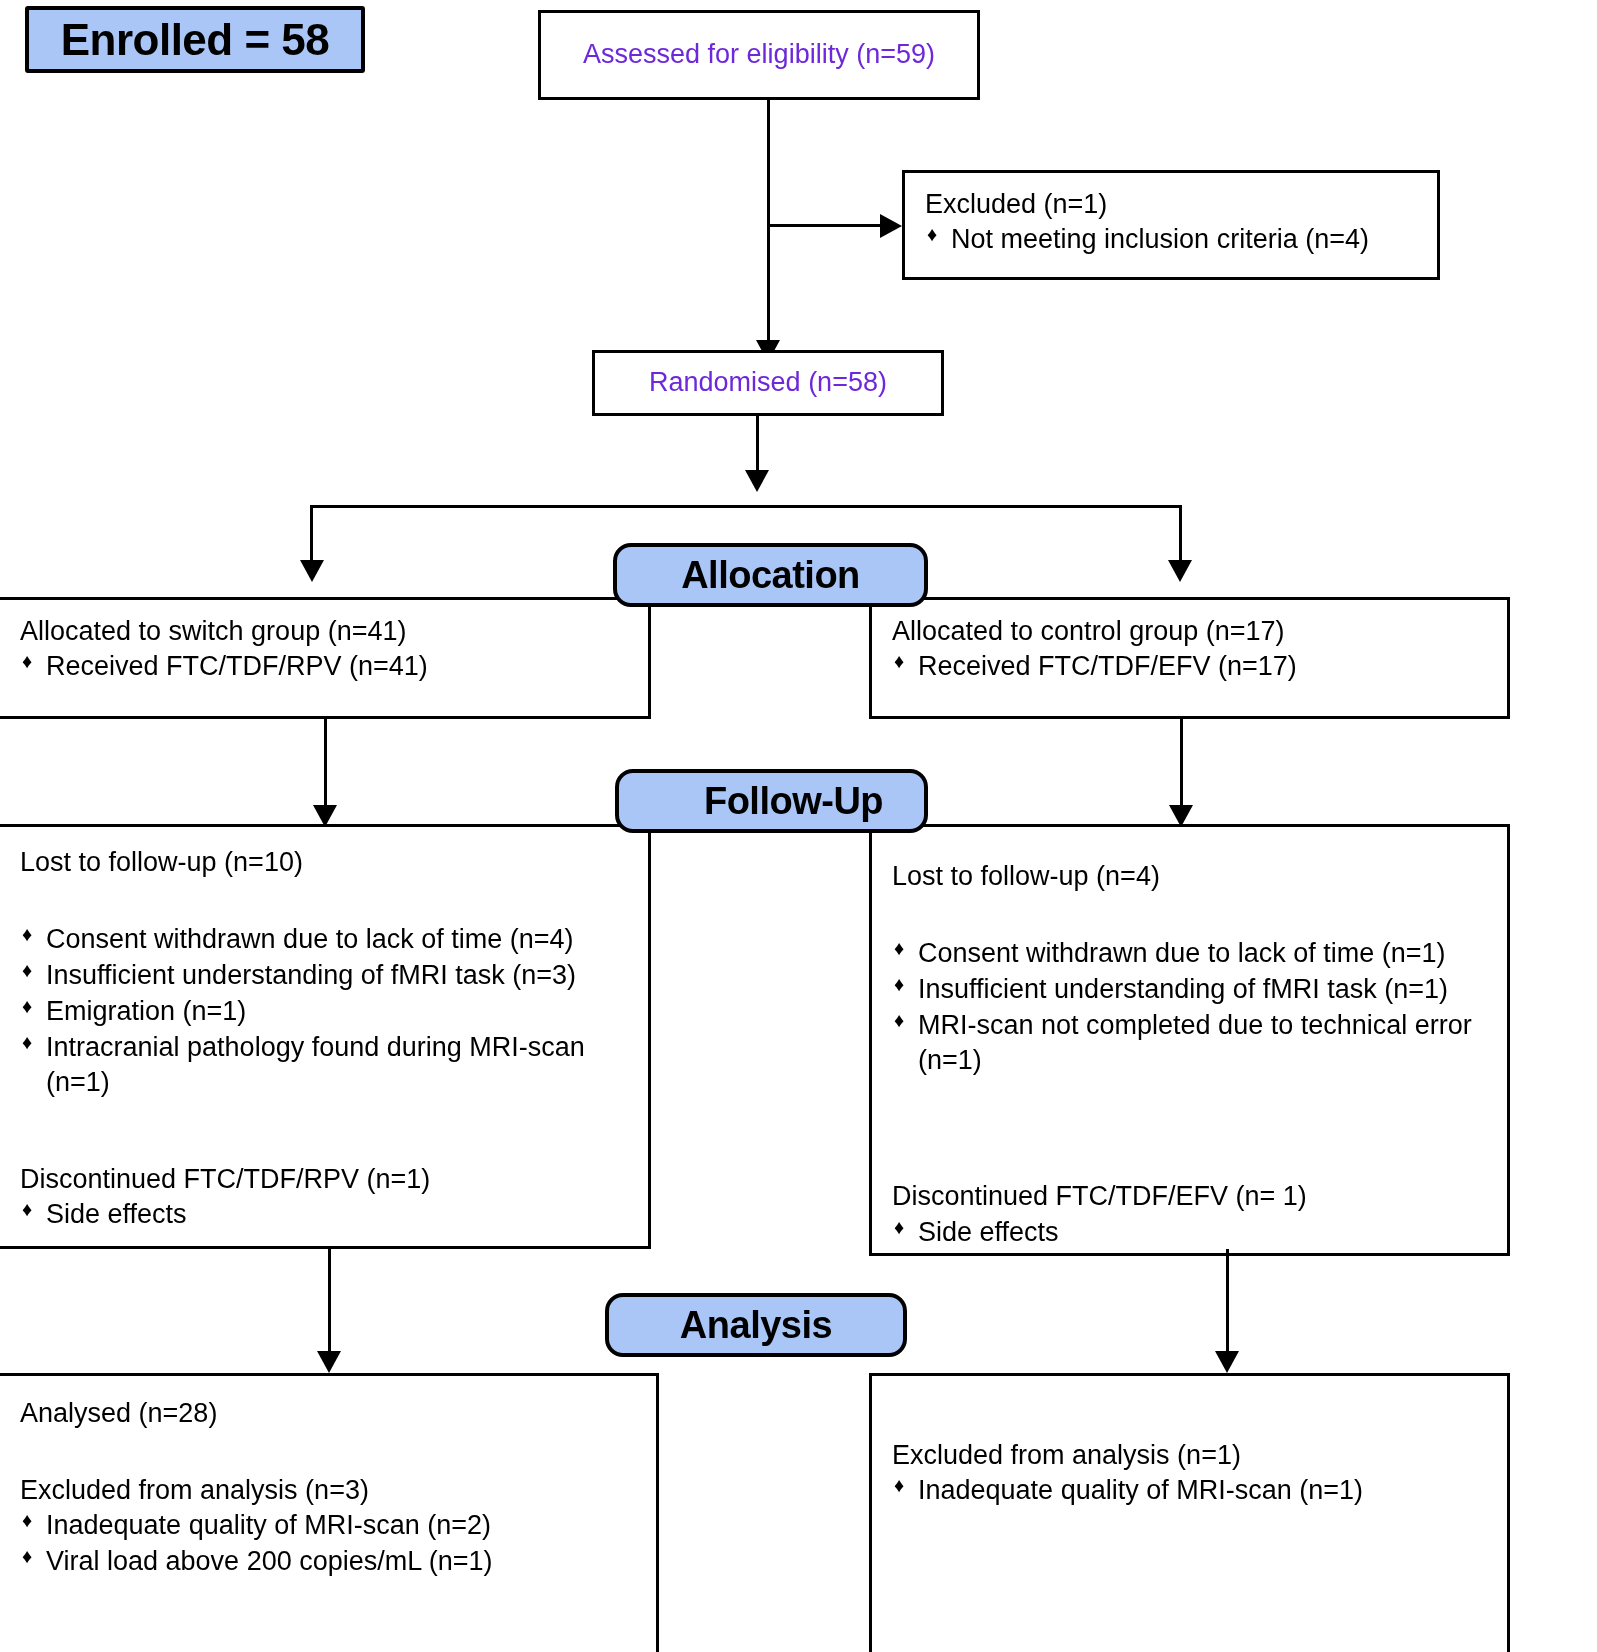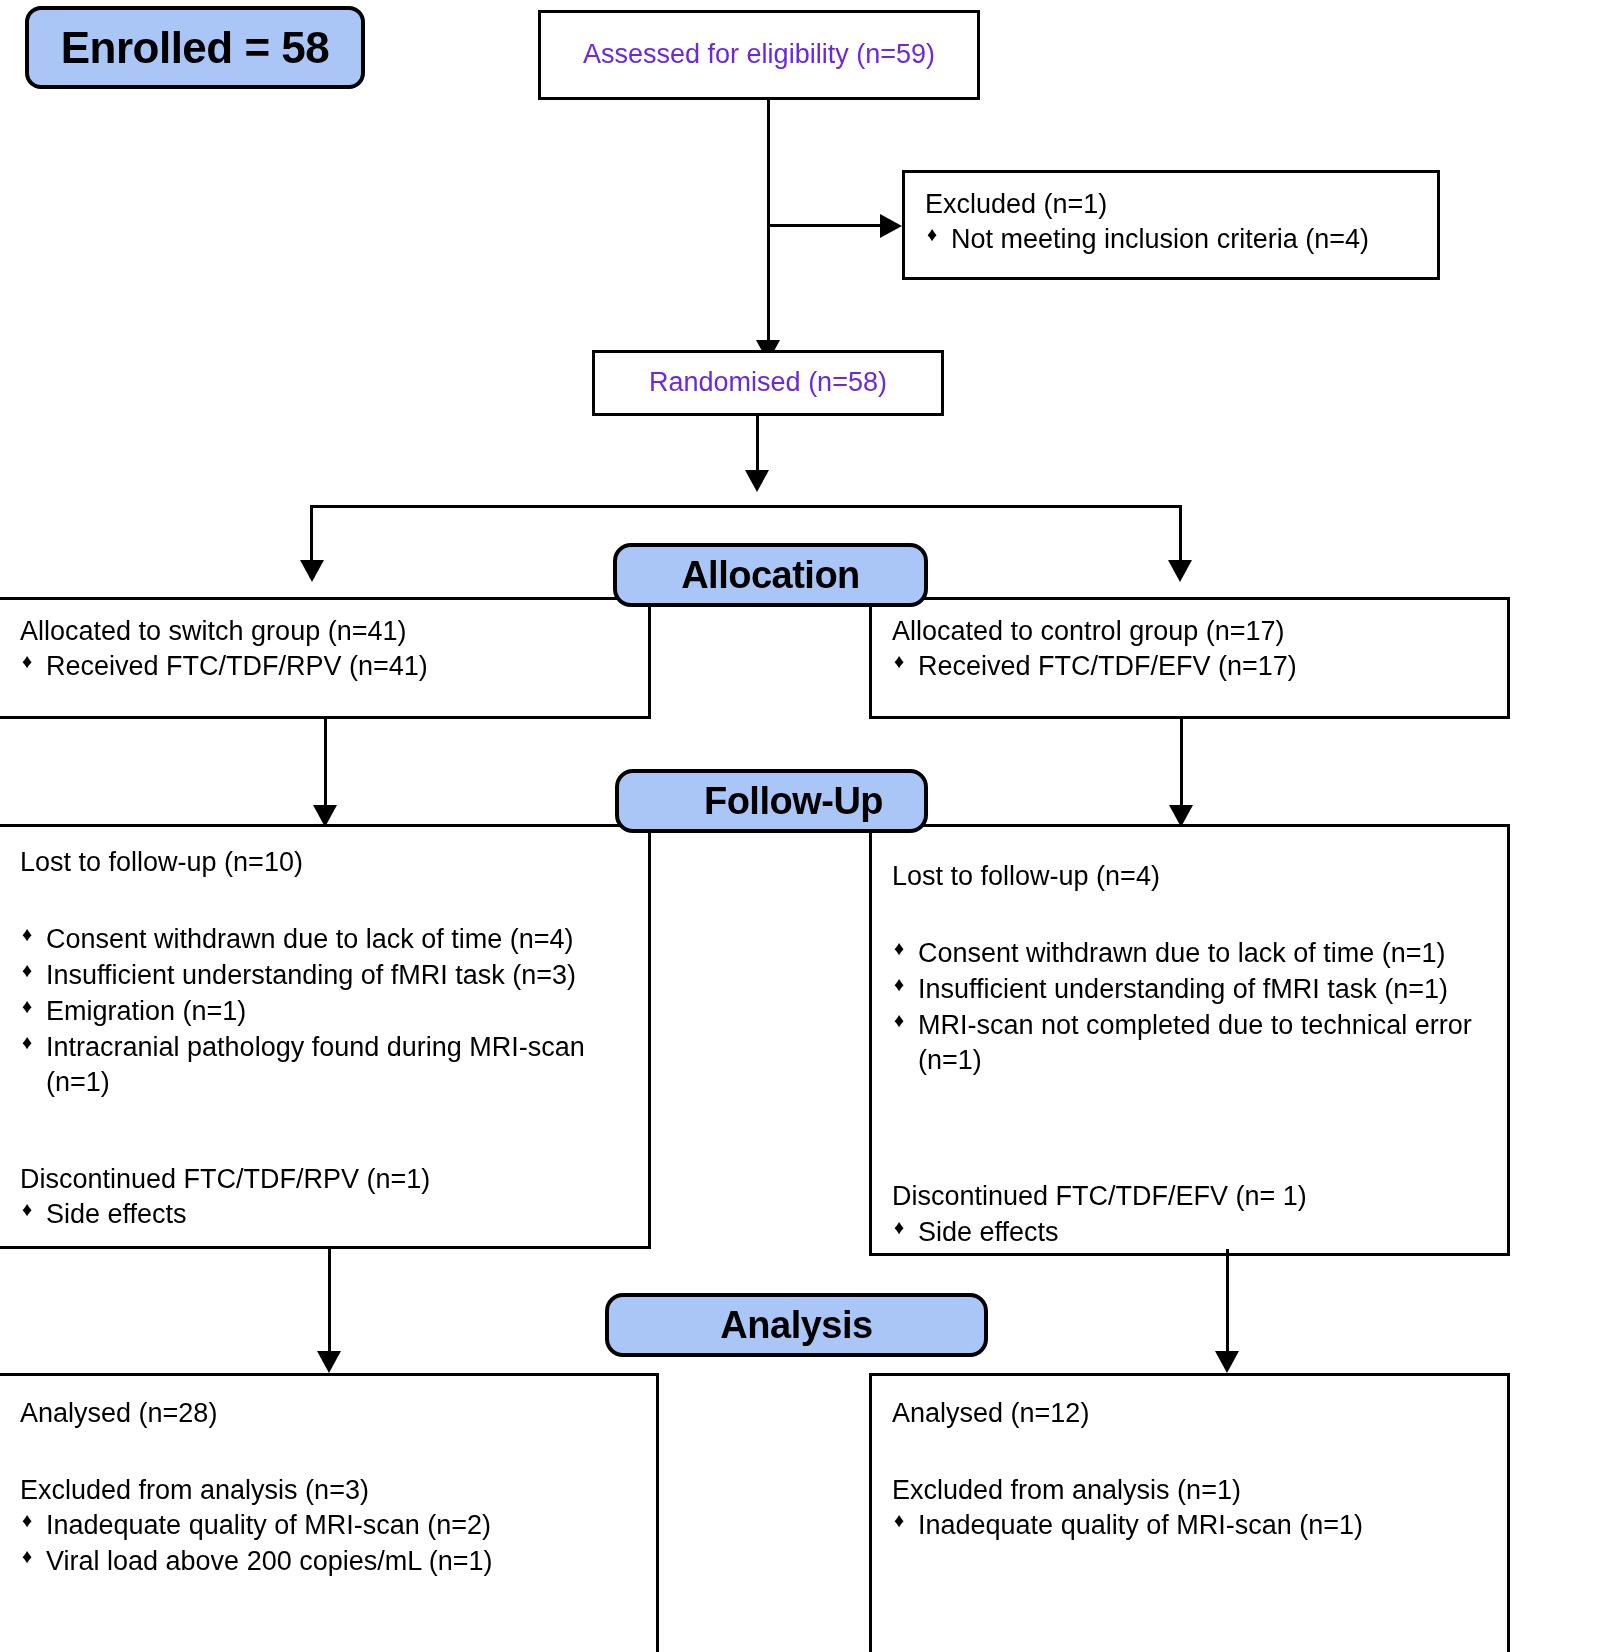--- a/index.html
+++ b/index.html
@@ -111,21 +111,21 @@
     border-top:12px solid transparent;
     border-bottom:12px solid transparent;
     border-left:22px solid #000;
   }
 </style>
 </head>
 <body>
 
 <div id="canvas">
 
-  <div class="pill" id="enrolled-pill" style="left:25px;top:6px;width:340px;height:83px;border-radius:16px;">
+  <div class="pill" id="enrolled-pill" style="left:25px;top:6px;width:340px;height:67px;border-radius:3px;">
     <span class="pill-label">Enrolled = 58</span>
   </div>
 
   <div class="box center-box" style="left:538px;top:10px;width:442px;height:90px;">
     <span class="box-text">Assessed for eligibility (n=59)</span>
   </div>
 
   <div class="vline" style="left:767px;top:100px;height:262px;"></div>
 
   <div class="hline" style="left:767px;top:224px;width:116px;"></div>
@@ -208,36 +208,35 @@
     <ul class="bul">
       <li>Side effects</li>
     </ul>
   </div>
 
   <div class="vline" style="left:328px;top:1249px;height:118px;"></div>
   <div class="arrow-down" style="left:317px;top:1351px;"></div>
   <div class="vline" style="left:1226px;top:1249px;height:118px;"></div>
   <div class="arrow-down" style="left:1215px;top:1351px;"></div>
 
-  <div class="pill" style="left:605px;top:1293px;width:383px;height:64px;">
+  <div class="pill" style="left:605px;top:1293px;width:302px;height:64px;">
     <span class="pill-label">Analysis</span>
   </div>
 
   <div class="box pad" style="left:-3px;top:1373px;width:662px;height:282px;padding-top:20px;">
     <div class="hdr">Analysed (n=28)</div>
     <div class="gap-m"></div>
     <div class="hdr">Excluded from analysis (n=3)</div>
     <ul class="bul">
       <li>Inadequate quality of MRI-scan (n=2)</li>
       <li>Viral load above 200 copies/mL (n=1)</li>
     </ul>
   </div>
 
   <div class="box pad" style="left:869px;top:1373px;width:641px;height:282px;padding-top:20px;">
-    <div class="hdr">Analysed (n=12)</div>
     <div class="gap-m"></div>
     <div class="hdr">Excluded from analysis (n=1)</div>
     <ul class="bul">
       <li>Inadequate quality of MRI-scan (n=1)</li>
     </ul>
   </div>
 
 </div>
 
 </body></html>

